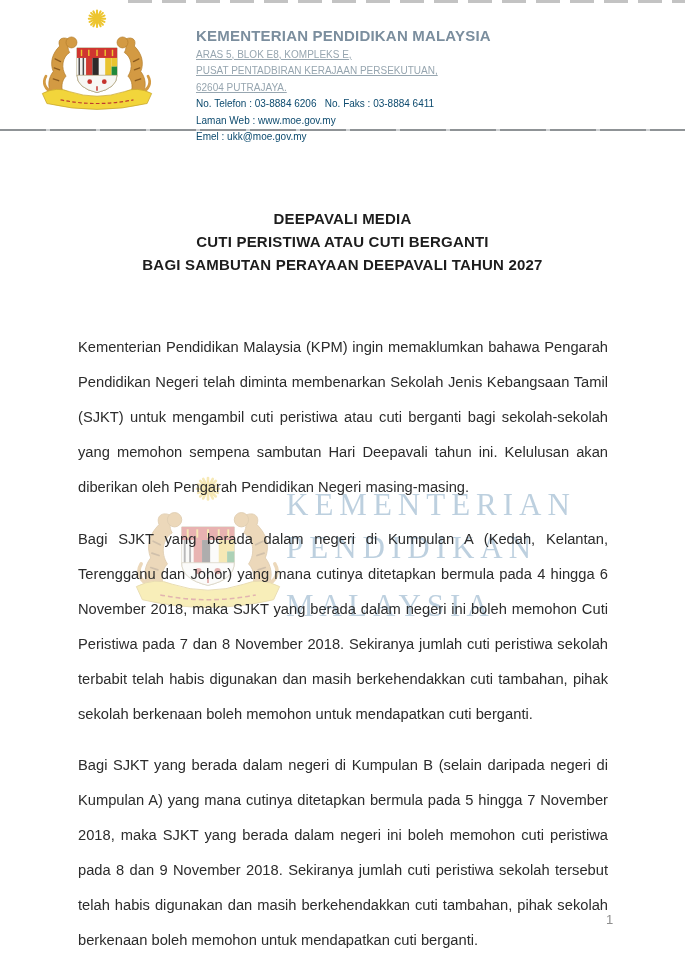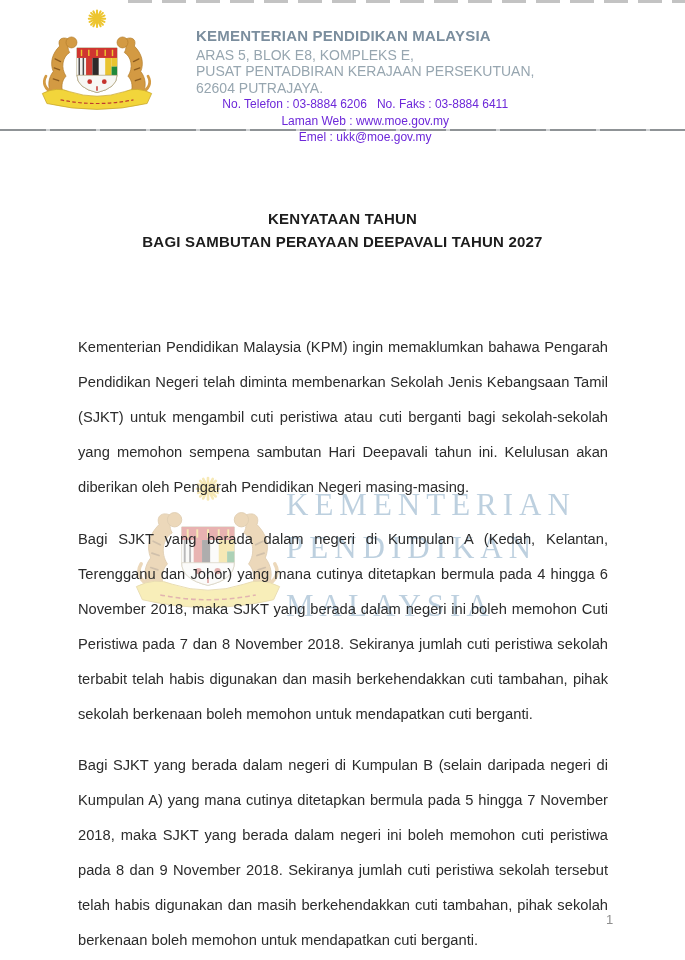--- a/index.html
+++ b/index.html
@@ -11,22 +11,22 @@
   
   .top-edge-dashes{
     position:absolute;top:0;left:128px;right:0;height:3px;
     background:repeating-linear-gradient(to right,#b4b4b4 0 24px,transparent 24px 34px);
     opacity:.8;
   }
   
   .crest-logo{position:absolute;left:33px;top:6px;width:128px;height:113px;}
   .head-text{position:absolute;left:196px;top:12px;line-height:16.5px;margin-top:16px;}
   .ministry-name{font-weight:bold;font-size:15px;color:#7b8e9e;letter-spacing:.2px;margin-bottom:2px;}
-  .addr{font-size:14px;color:#97a6b0;}
-  .contact{font-size:12px;color:#6d28d9;white-space:pre-wrap;text-align:center;}
+  .addr{font-size:10px;color:#97a6b0;text-decoration:underline;}
+  .contact{font-size:10px;color:#0c4a6e;white-space:pre-wrap;}
   .header-divider{
     position:absolute;left:0;right:0;top:129px;height:2px;
     background:repeating-linear-gradient(to right,#8f9396 0 46px,#cfd2d4 46px 50px);
   }
   
   .watermark{position:absolute;z-index:1;pointer-events:none;}
   .wm-crest{left:124px;top:472px;width:168px;height:148px;opacity:.38;filter:saturate(.9);}
   .wm-text{
     left:286px;font-family:"Liberation Serif","DejaVu Serif",serif;
     font-size:31px;letter-spacing:6px;color:rgba(142,174,200,.58);
@@ -135,21 +135,22 @@
       <div class="addr">PUSAT PENTADBIRAN KERAJAAN PERSEKUTUAN,</div>
       <div class="addr">62604 PUTRAJAYA.</div>
       <div class="contact">No. Telefon : 03-8884 6206   No. Faks : 03-8884 6411</div>
       <div class="contact">Laman Web : www.moe.gov.my</div>
       <div class="contact">Emel : ukk@moe.gov.my</div>
     </div>
 
     <div class="header-divider"></div>
 
     <div class="doc-title">
-      <div>KENYATAAN TAHUN</div>
+      <div>DEEPAVALI MEDIA</div>
+      <div>CUTI PERISTIWA ATAU CUTI BERGANTI</div>
       <div>BAGI SAMBUTAN PERAYAAN DEEPAVALI TAHUN 2027</div>
     </div>
 
     <div class="body-text">
       <p>Kementerian Pendidikan Malaysia (KPM) ingin memaklumkan bahawa Pengarah Pendidikan Negeri telah diminta membenarkan Sekolah Jenis Kebangsaan Tamil (SJKT) untuk mengambil cuti peristiwa atau cuti berganti bagi sekolah-sekolah yang memohon sempena sambutan Hari Deepavali tahun ini. Kelulusan akan diberikan oleh Pengarah Pendidikan Negeri masing-masing.</p>
       <p>Bagi SJKT yang berada dalam negeri di Kumpulan A (Kedah, Kelantan, Terengganu dan Johor) yang mana cutinya ditetapkan bermula pada 4 hingga 6 November 2018, maka SJKT yang berada dalam negeri ini boleh memohon Cuti Peristiwa pada 7 dan 8 November 2018. Sekiranya jumlah cuti peristiwa sekolah terbabit telah habis digunakan dan masih berkehendakkan cuti tambahan, pihak sekolah berkenaan boleh memohon untuk mendapatkan cuti berganti.</p>
       <p>Bagi SJKT yang berada dalam negeri di Kumpulan B (selain daripada negeri di Kumpulan A) yang mana cutinya ditetapkan bermula pada 5 hingga 7 November 2018, maka SJKT yang berada dalam negeri ini boleh memohon cuti peristiwa pada 8 dan 9 November 2018. Sekiranya jumlah cuti peristiwa sekolah tersebut telah habis digunakan dan masih berkehendakkan cuti tambahan, pihak sekolah berkenaan boleh memohon untuk mendapatkan cuti berganti.</p>
     </div>
 
     <div class="page-number">1</div>

